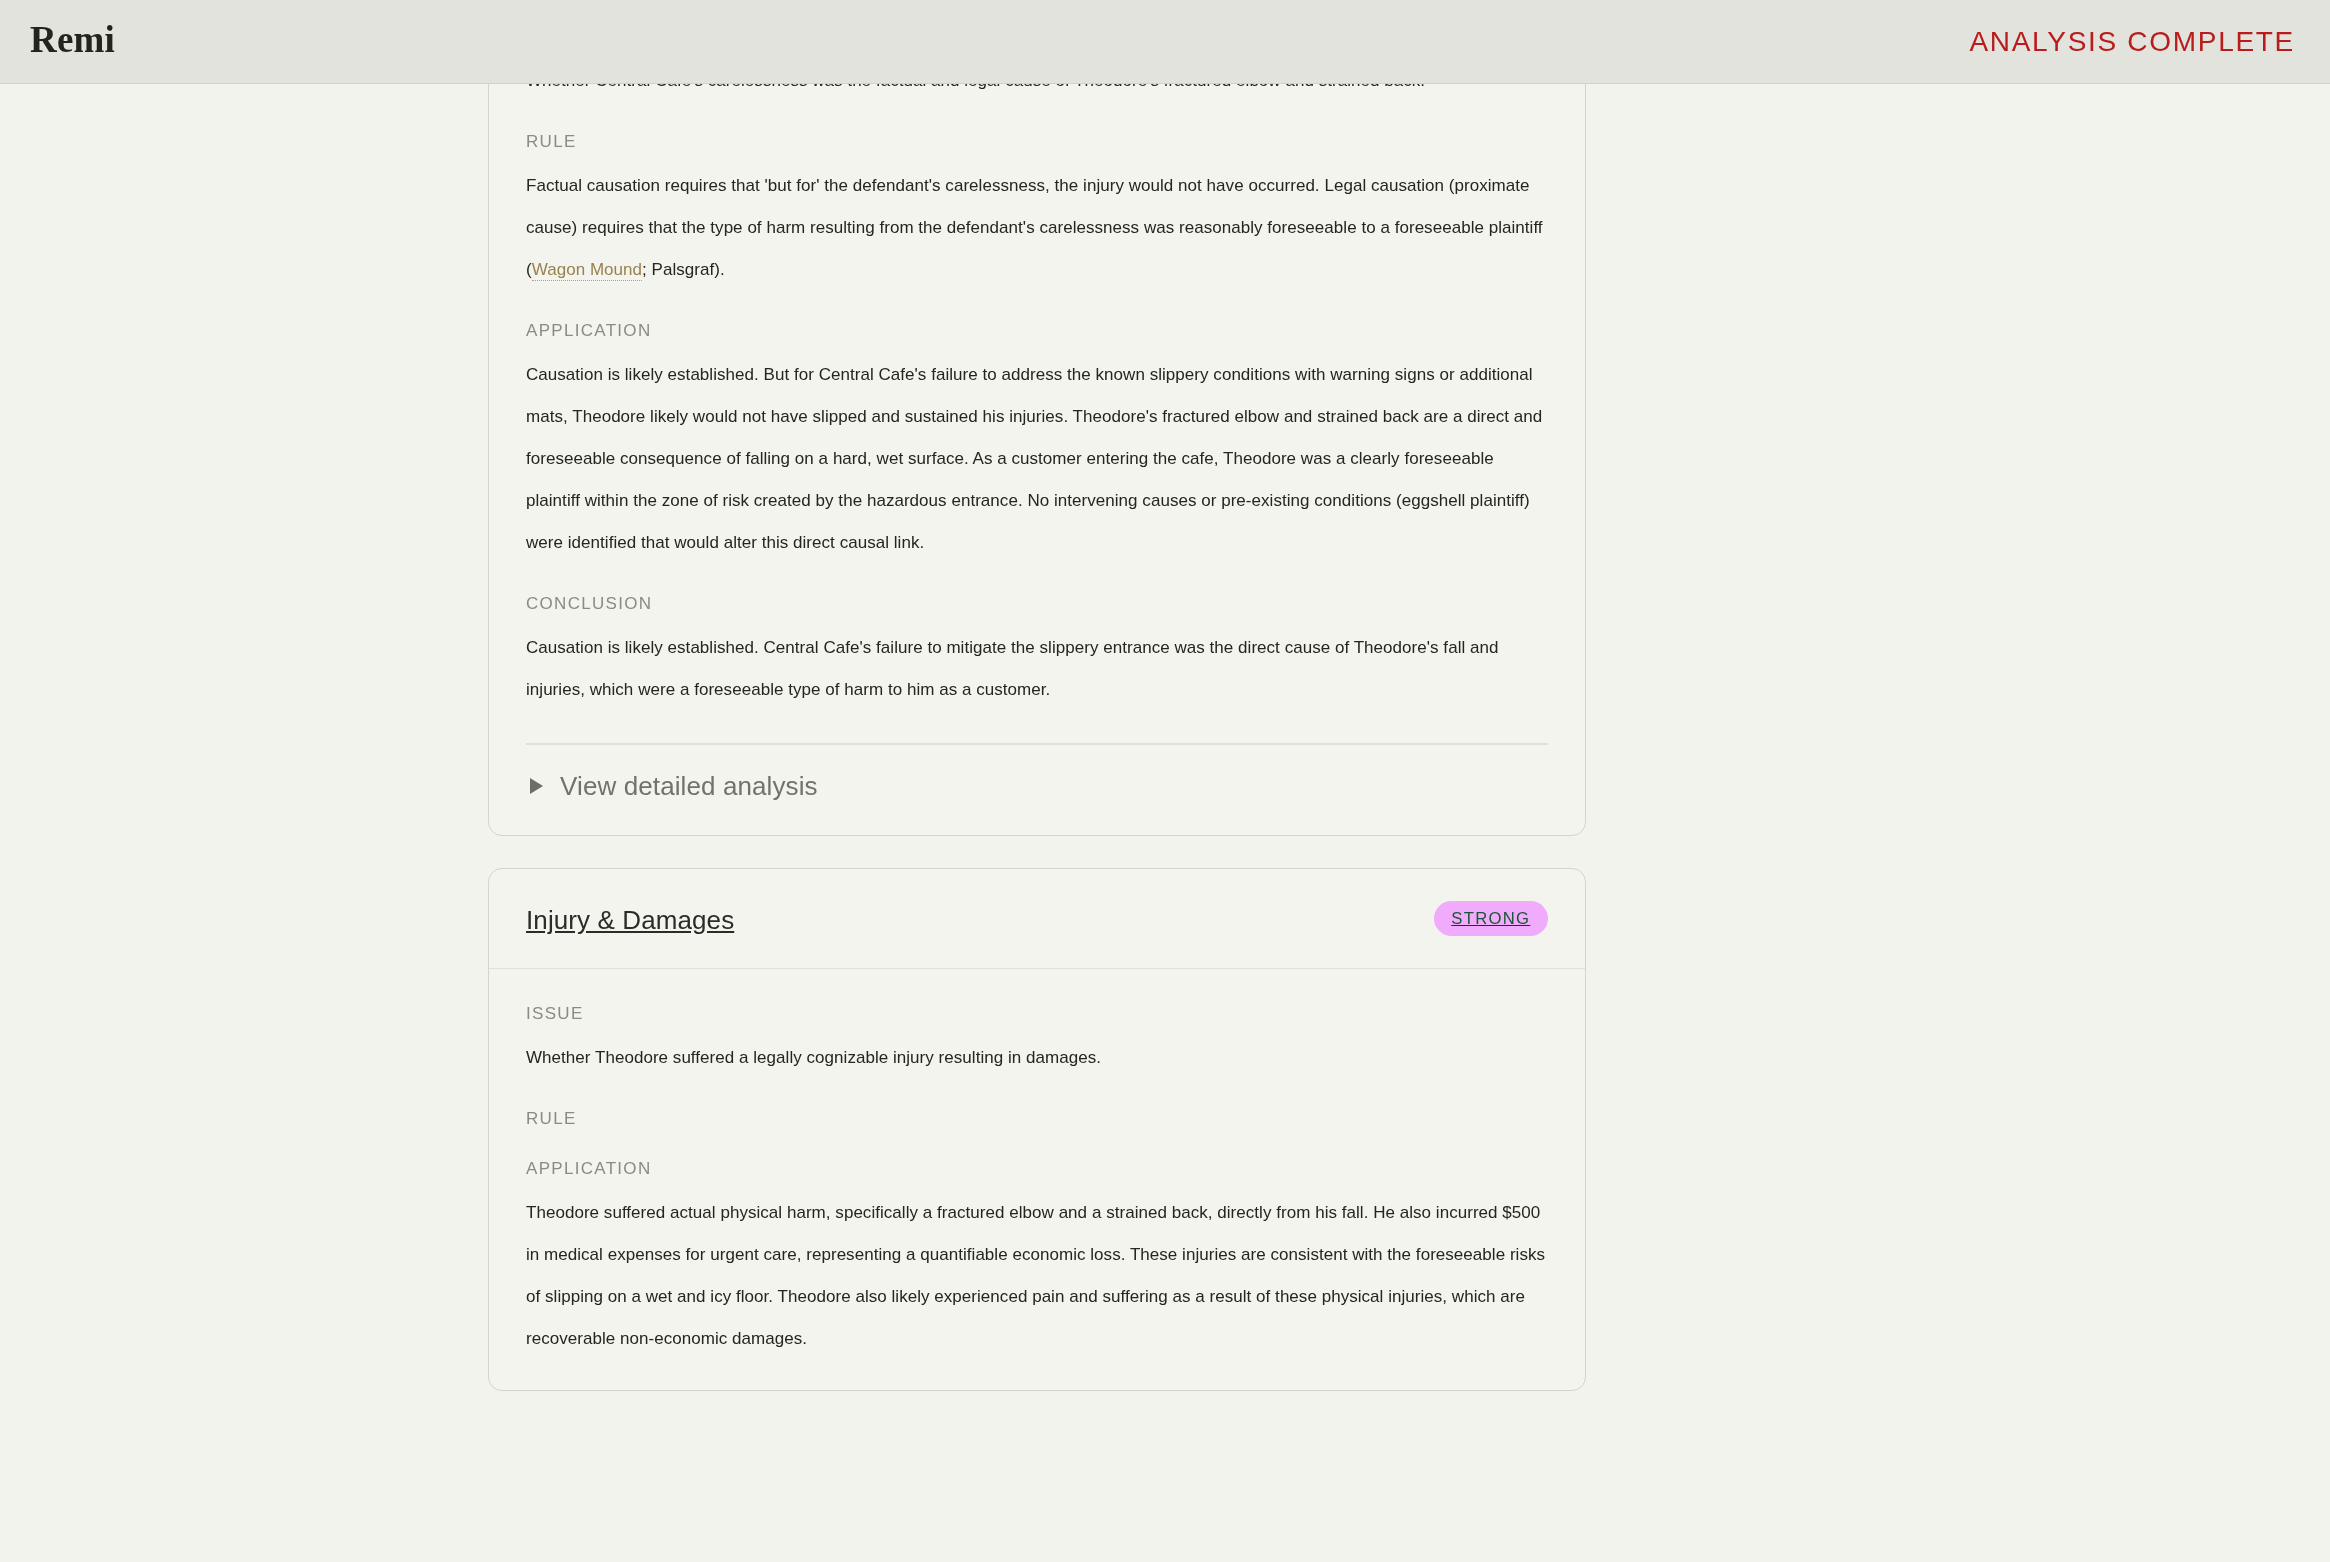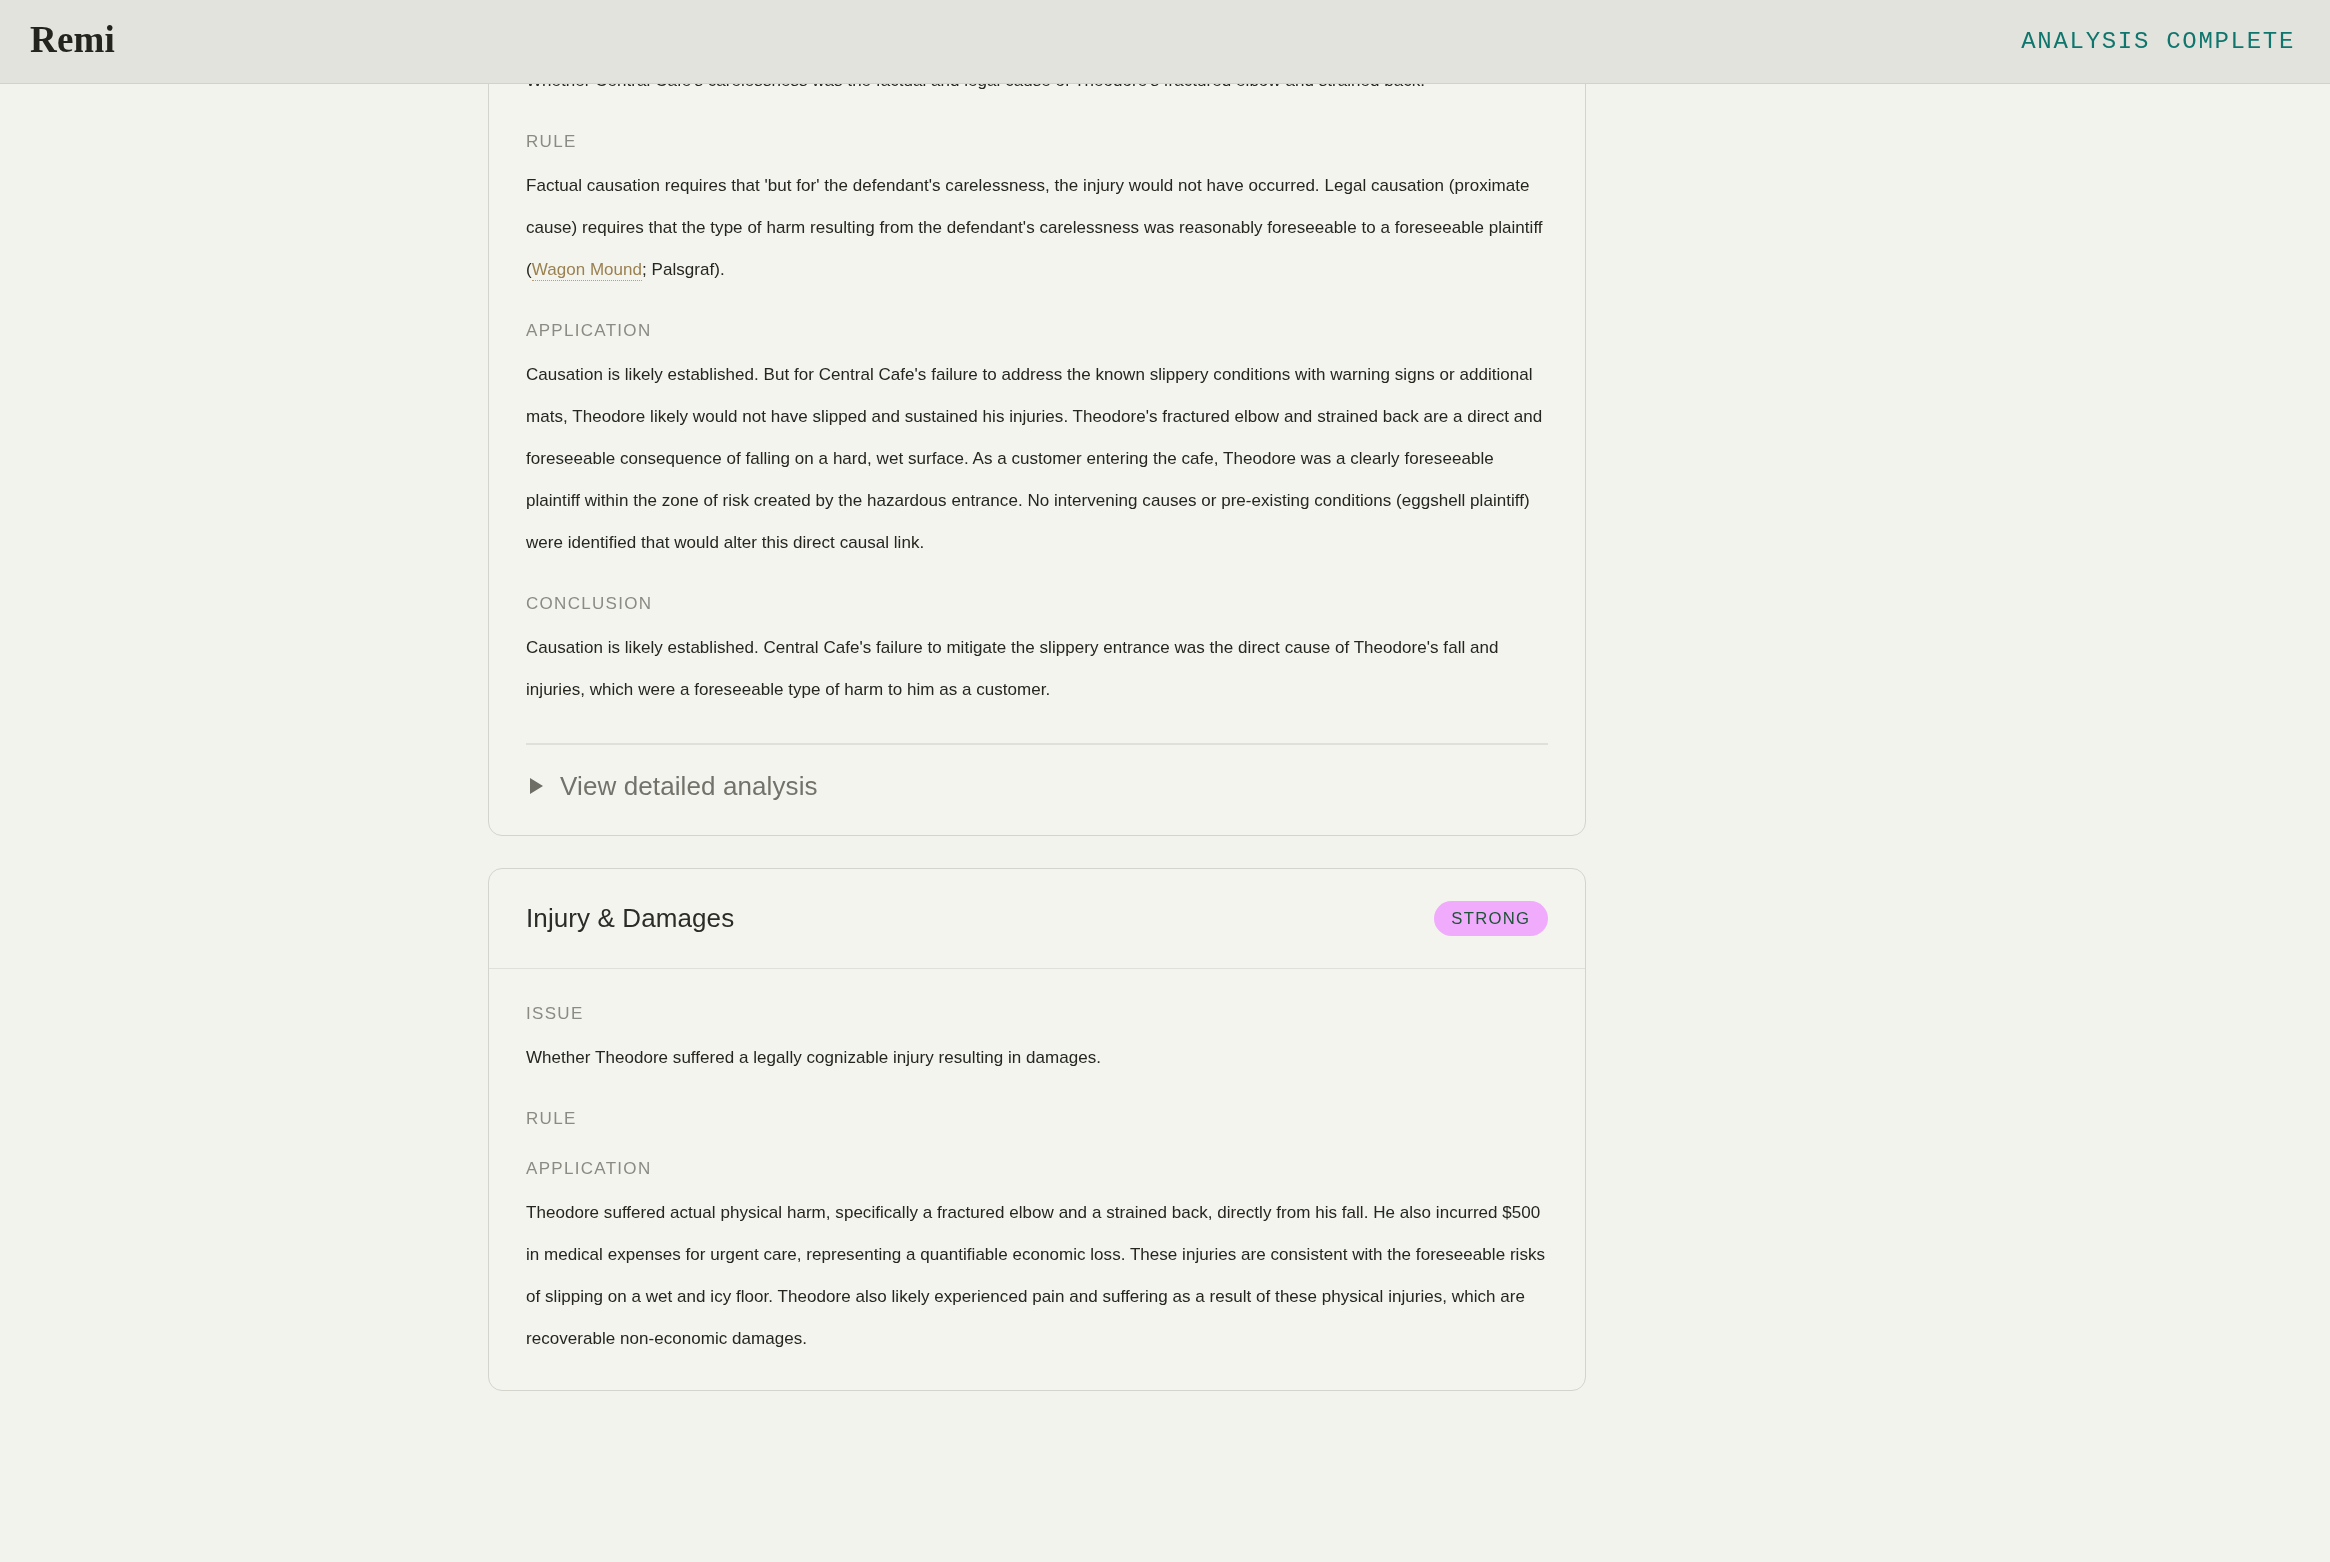--- a/index.html
+++ b/index.html
@@ -36,26 +36,25 @@
     font-family: "Liberation Serif", serif;
     font-size: 37px;
     font-weight: 700;
     letter-spacing: 0.2px;
     color: #24241f;
     line-height: 1;
     padding-bottom: 3.5px;
   }
 
   .status-text {
-    font-size: 24px;
+    font-size: 28px;
     letter-spacing: 1.7px;
-    color: #0f766e;
+    color: #b91c1c;
     text-transform: uppercase;
     white-space: nowrap;
-    font-family: Liberation Mono, monospace;
   }
 
   
   .scroll-area {
     position: absolute;
     top: 84px; left: 0;
     width: 2330px;
     height: 1479px;
     overflow: hidden;
   }
@@ -71,24 +70,25 @@
   
   .card {
     background: #f4f4ef;
     border: 1.8px solid #d4d4cd;
     border-radius: 14px;
     margin-bottom: 32px;
   }
 
   .card-header {
     display: flex;
-    align-items: center;
+    align-items: flex-end;
     justify-content: space-between;
     padding: 32px 37px 32px 37px;
     border-bottom: 1.8px solid #e0e0d9;
+    text-decoration: underline;
   }
 
   .card-title {
     font-size: 26px;
     font-weight: 400;
     color: #2b2b28;
     letter-spacing: 0.1px;
   }
 
   .badge {

